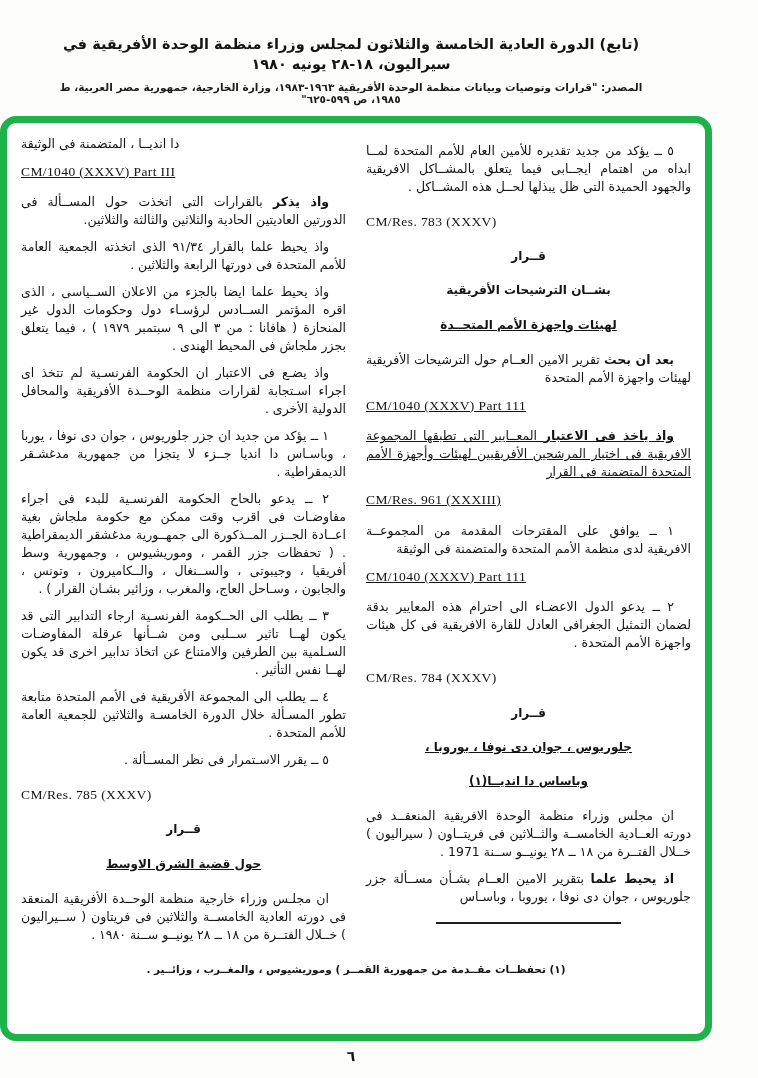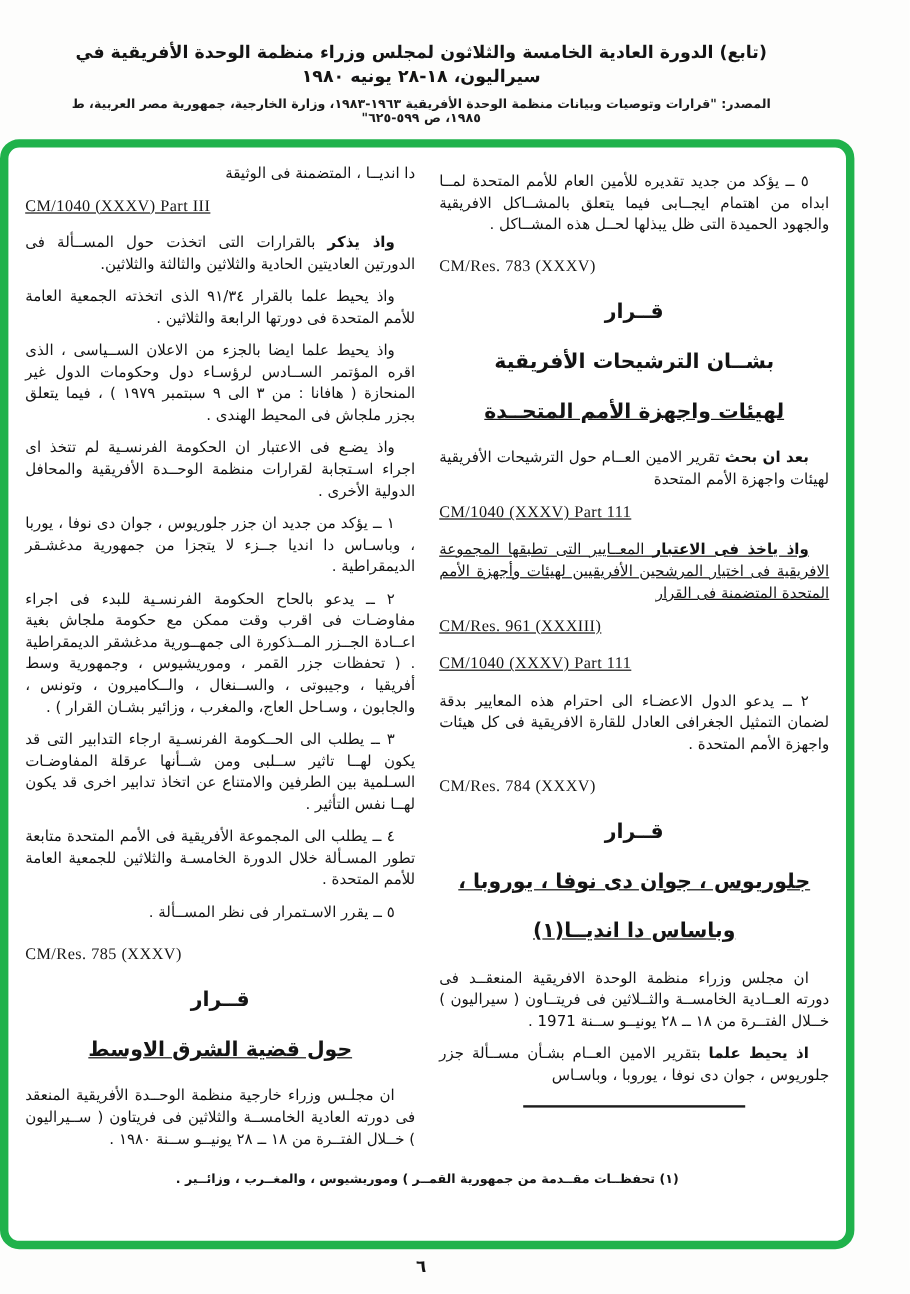--- a/index.html
+++ b/index.html
@@ -17,26 +17,26 @@
     box-sizing:border-box;margin:11px auto 0;width:712px;min-height:925px;
     border:7px solid #1fb24b;border-radius:16px;background:#fff;
     padding:10px 14px 6px;
   }
   .cols{display:flex;flex-direction:row-reverse;gap:20px;align-items:flex-start;}
   .col{direction:rtl;width:50%;font-size:12.5px;line-height:1.44;}
   
   .blk{margin:9px 0;}
   .blk b{font-weight:bold;}
   .blk-body{text-align:justify;text-indent:17px;}
-  .blk-cont{text-align:right;text-indent:0;margin-top:2px;}
+  .blk-cont{text-align:left;text-indent:0;margin-top:2px;}
   .blk-ref{
     direction:ltr;text-align:left;font-family:"Liberation Serif","DejaVu Serif",serif;
     font-size:13.5px;letter-spacing:.4px;margin:16px 0 12px;white-space:nowrap;
   }
-  .blk-heading{text-align:center;font-weight:bold;font-size:17px;margin:17px 0;}
+  .blk-heading{text-align:center;font-weight:bold;font-size:12px;margin:17px 0;}
   .blk.tight{margin-top:2px;text-decoration:underline;}
   .blk-rule{height:0;border-top:2px solid #1d1d1d;width:57%;margin:16px auto 0;}
   
   .footnote{
     direction:rtl;text-align:center;font-size:10.5px;font-weight:bold;
     margin-top:8px;padding:2px 4px 4px;letter-spacing:0;
   }
   
   .pageno{
     position:absolute;left:0;right:0;bottom:14px;text-align:center;
@@ -58,20 +58,21 @@
       <div class="col">
           <div class="blk blk-body">٥ ــ يؤكد من جديد تقديره للأمين العام للأمم المتحدة لمــا ابداه من اهتمام ايجــابى فيما يتعلق بالمشــاكل الافريقية والجهود الحميدة التى ظل يبذلها لحــل هذه المشــاكل .</div>
           <div class="blk blk-ref">CM/Res. 783 (XXXV)</div>
           <div class="blk blk-heading">قــرار</div>
           <div class="blk blk-heading">بشــان الترشيحات الأفريقية</div>
           <div class="blk blk-heading tight">لهيئات واجهزة الأمم المتحــدة</div>
           <div class="blk blk-body"><b>بعد ان بحث</b> تقرير الامين العــام حول الترشيحات الأفريقية لهيئات واجهزة الأمم المتحدة</div>
           <div class="blk blk-ref tight">CM/1040 (XXXV) Part 111</div>
           <div class="blk blk-body tight"><b>واذ ياخذ فى الاعتبار</b> المعــايير التى تطبقها المجموعة الافريقية فى اختيار المرشحين الأفريقيين لهيئات وأجهزة الأمم المتحدة المتضمنة فى القرار</div>
           <div class="blk blk-ref tight">CM/Res. 961 (XXXIII)</div>
+          <div class="blk blk-body">١ ــ يوافق على المقترحات المقدمة من المجموعــة الافريقية لدى منظمة الأمم المتحدة والمتضمنة فى الوثيقة</div>
           <div class="blk blk-ref tight">CM/1040 (XXXV) Part 111</div>
           <div class="blk blk-body">٢ ــ يدعو الدول الاعضـاء الى احترام هذه المعايير بدقة لضمان التمثيل الجغرافى العادل للقارة الافريقية فى كل هيئات واجهزة الأمم المتحدة .</div>
           <div class="blk blk-ref">CM/Res. 784 (XXXV)</div>
           <div class="blk blk-heading">قــرار</div>
           <div class="blk blk-heading tight">جلوريوس ، جوان دى نوفا ، يوروبا ،</div>
           <div class="blk blk-heading tight">وباساس دا انديــا(١)</div>
           <div class="blk blk-body">ان مجلس وزراء منظمة الوحدة الافريقية المنعقــد فى دورته العــادية الخامســة والثــلاثين فى فريتــاون ( سيراليون ) خــلال الفتــرة من ١٨ ــ ٢٨ يونيــو ســنة 1971 .</div>
           <div class="blk blk-body"><b>اذ يحيط علما</b> بتقرير الامين العــام بشـأن مســألة جزر جلوريوس ، جوان دى نوفا ، يوروبا ، وباسـاس</div>
           <div class="blk blk-rule"></div>
         </div>

